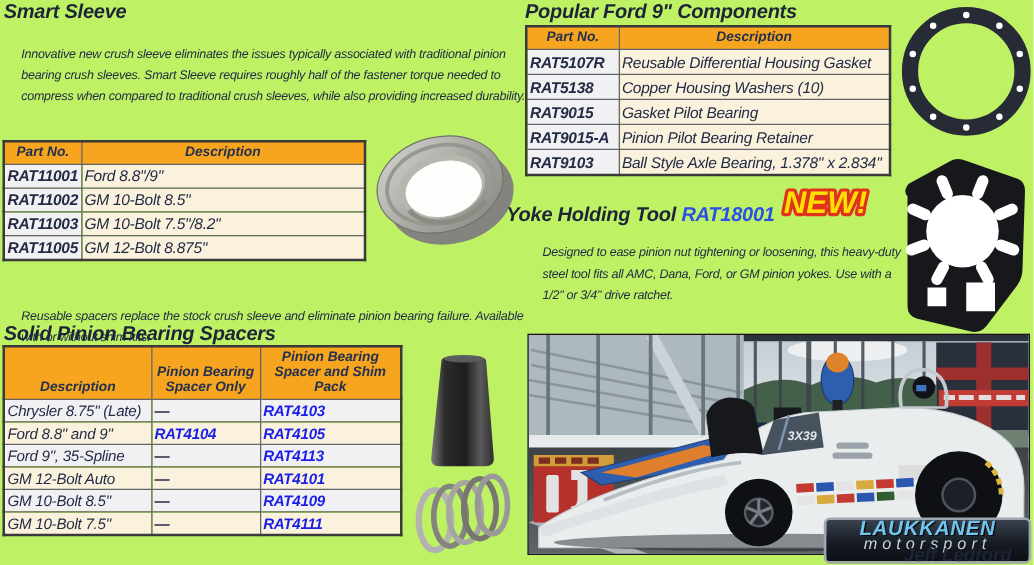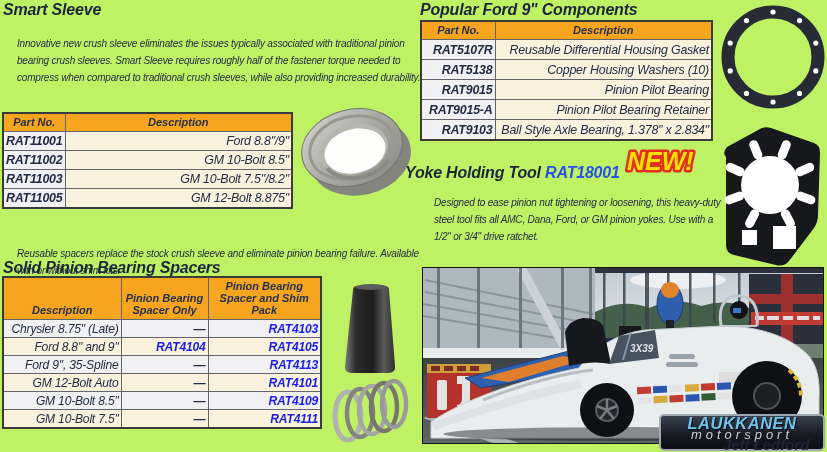--- a/index.html
+++ b/index.html
@@ -4,21 +4,21 @@
 <style>
   html,body{margin:0;padding:0;background:#ffffff;}
   #page{position:relative;width:827px;height:452px;background:#bef264;overflow:hidden;
         font-family:"Liberation Sans",sans-serif;font-style:italic;color:#232b45;}
   .abs{position:absolute;}
   h2.sec{margin:0;font-size:16px;font-weight:bold;letter-spacing:-0.2px;color:#1e2438;}
   p.body{margin:14px;font-size:10px;line-height:16.9px;letter-spacing:-0.2px;color:#232b45;}
   table.cat{border-collapse:collapse;border:2px solid #3a3a3a;font-style:italic;table-layout:fixed;}
   table.cat th{background:#F7A41F;color:#23304e;font-weight:bold;font-size:11px;line-height:12px;
                border:1px solid #64646a;vertical-align:bottom;padding:2px 2px 3px 2px;text-align:center;}
-  table.cat td{border:1px solid #64646a;font-size:12.4px;letter-spacing:-0.2px;text-align:right;
+  table.cat td{border:1px solid #64646a;font-size:12.4px;letter-spacing:-0.2px;text-align:left;
                padding:1px 2px;color:#232b45;white-space:nowrap;overflow:hidden;}
   td.part{background:#f1f1f4;color:#1a1fe8;font-weight:bold;}
   td.desc{background:#fbf2de;}
   #table1 td{height:16px;}
   #table3 td{height:17px;}
   #table2 td{height:15px;font-size:12.1px;}
   #table2 tr.alt-a td{background:#f1f1f4;}
   #table2 tr.alt-b td{background:#fbf2de;}
   #table2 td.plink{color:#1a1fe8;font-weight:bold;}
   #table2 td.dash{font-weight:bold;color:#232b45;}
@@ -176,21 +176,21 @@
       <tr>
           <td class="part">RAT5107R</td>
           <td class="desc">Reusable Differential Housing Gasket</td>
         </tr>
       <tr>
           <td class="part">RAT5138</td>
           <td class="desc">Copper Housing Washers (10)</td>
         </tr>
       <tr>
           <td class="part">RAT9015</td>
-          <td class="desc">Pinion Pilot Bearing</td>
+          <td class="desc">Gasket Pilot Bearing</td>
         </tr>
       <tr>
           <td class="part">RAT9015-A</td>
           <td class="desc">Pinion Pilot Bearing Retainer</td>
         </tr>
       <tr>
           <td class="part">RAT9103</td>
           <td class="desc">Ball Style Axle Bearing, 1.378" x 2.834"</td>
         </tr>
     </tbody>

